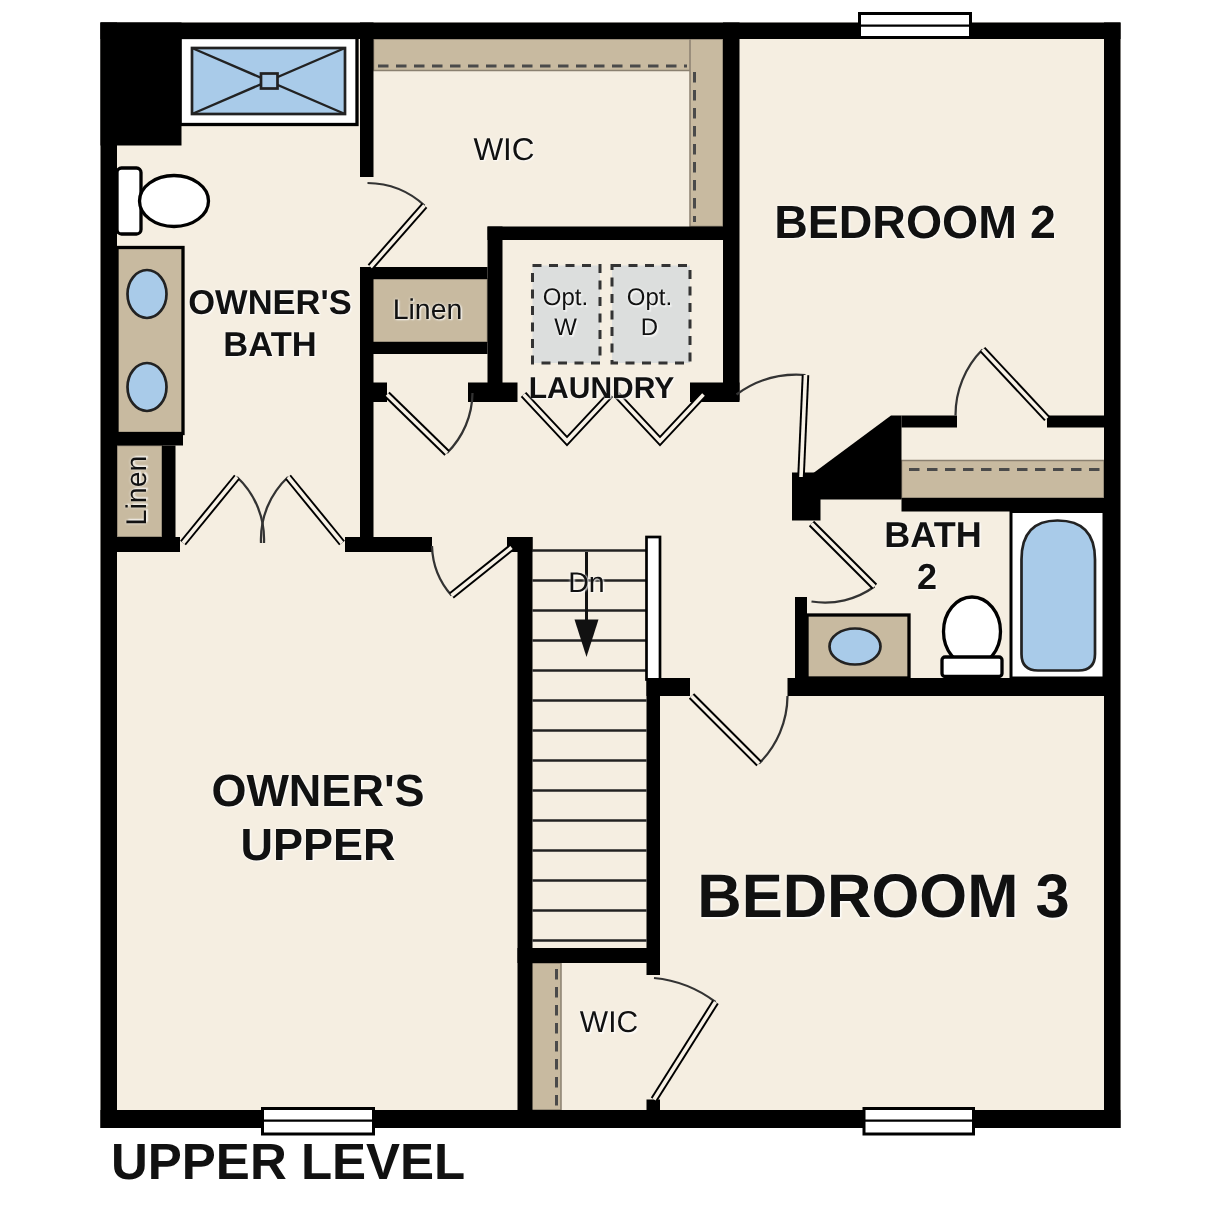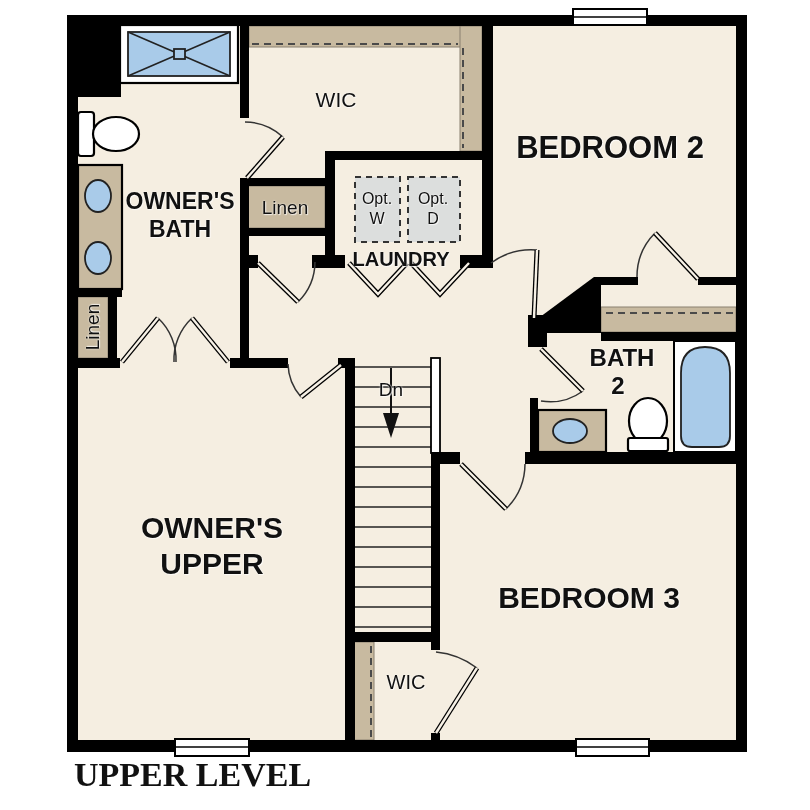--- a/index.html
+++ b/index.html
@@ -21,21 +21,21 @@
   .arc{stroke:#333;stroke-width:1.5;fill:none;}
   .leaf-o{stroke:#000;stroke-width:5;fill:none;}
   .leaf-i{stroke:#f7f1e6;stroke-width:2.4;fill:none;}
   .win{fill:#fff;stroke:#000;stroke-width:2;}
   .winline{stroke:#000;stroke-width:1.5;}
   .lbl{position:absolute;transform:translate(-50%,-50%);color:var(--ink);white-space:nowrap;
        text-align:center;line-height:1.2;
        text-shadow:0 0 2px rgba(255,255,255,.9),1px 1px 1px rgba(255,255,255,.7);}
   .bold{font-weight:bold;}
   .rot{transform:translate(-50%,-50%) rotate(-90deg);}
-  .title{position:absolute;color:var(--ink);font-weight:bold;white-space:nowrap;font-family:Liberation Serif, serif;}
+  .title{position:absolute;color:var(--ink);font-weight:bold;white-space:nowrap;}
 </style>
 </head>
 <body>
 
 <div class="plan">
   <svg width="810" height="810" viewBox="0 0 810 810">
 
     <g>
       <rect class="floor" x="67" y="15" width="680" height="737"></rect>
     </g>
@@ -209,21 +209,21 @@
       <line class="leaf-o" x1="461" y1="464" x2="506" y2="509"></line>
         <line class="leaf-i" x1="461" y1="464" x2="506" y2="509"></line>
 
       <path class="arc" d="M477,668 A81,81 0 0 0 436,652"></path>
       <line class="leaf-o" x1="436" y1="733" x2="477" y2="668"></line>
         <line class="leaf-i" x1="436" y1="733" x2="477" y2="668"></line>
     </g>
   </svg>
 
   <div class="lbl bold" style="left:610px;top:148px;font-size:31px;">BEDROOM 2</div>
-  <div class="lbl bold" style="left:589px;top:598px;font-size:30px;">BEDROOM 3</div>
+  <div class="lbl bold" style="left:589px;top:598px;font-size:41px;">BEDROOM 3</div>
   <div class="lbl bold" style="left:212px;top:528px;font-size:30px;">OWNER'S</div>
   <div class="lbl bold" style="left:212px;top:564px;font-size:30px;">UPPER</div>
   <div class="lbl bold" style="left:180px;top:202px;font-size:23px;">OWNER'S</div>
   <div class="lbl bold" style="left:180px;top:230px;font-size:23px;">BATH</div>
   <div class="lbl bold" style="left:401px;top:259px;font-size:20px;">LAUNDRY</div>
   <div class="lbl bold" style="left:622px;top:358px;font-size:24px;">BATH</div>
   <div class="lbl bold" style="left:618px;top:386px;font-size:24px;">2</div>
   <div class="lbl" style="left:336px;top:100px;font-size:21px;">WIC</div>
   <div class="lbl" style="left:406px;top:682px;font-size:20px;">WIC</div>
   <div class="lbl" style="left:285px;top:208px;font-size:19px;">Linen</div>

